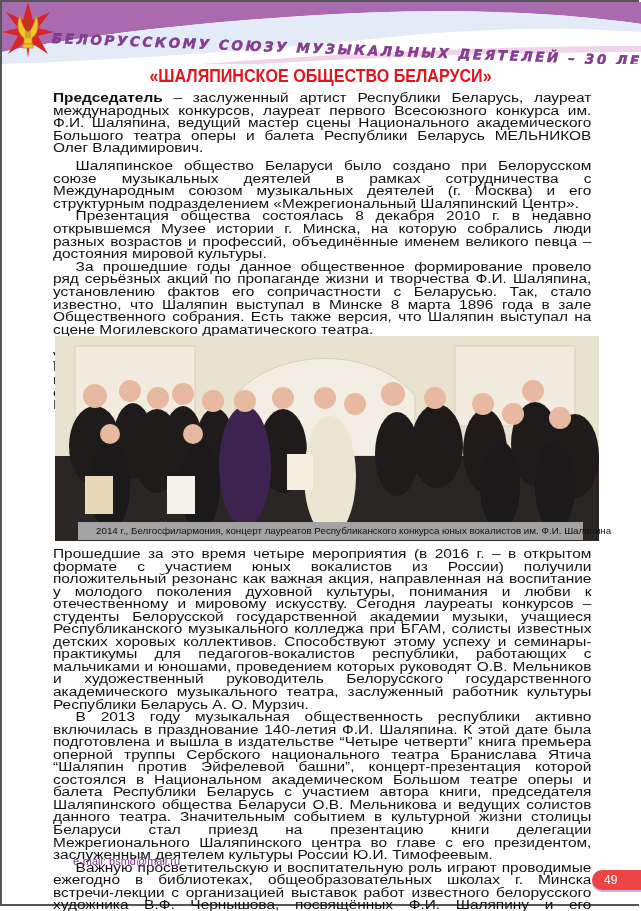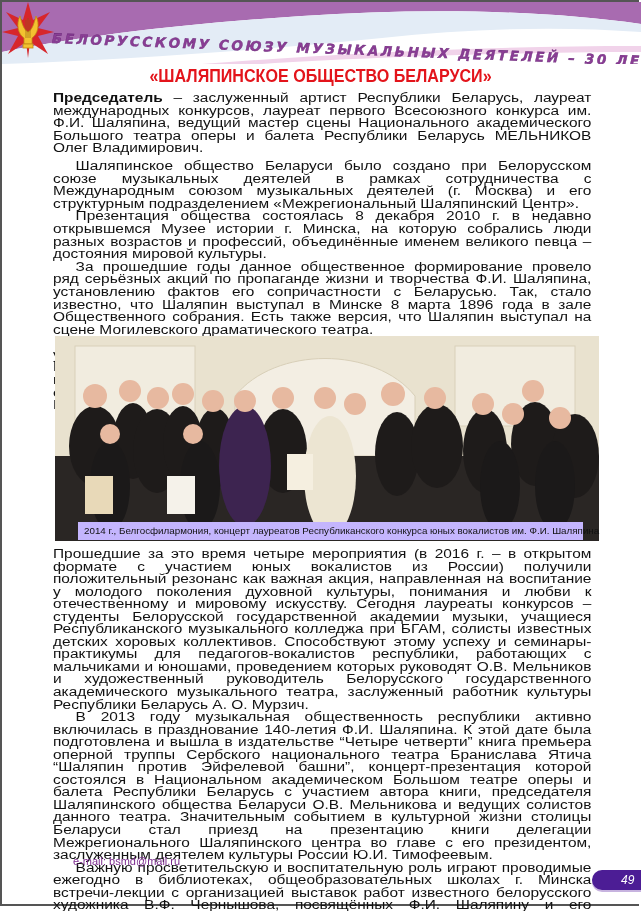--- a/index.html
+++ b/index.html
@@ -39,39 +39,38 @@
   .content p { margin:0; }
   .content p.indent { text-indent:18px; }
   .content p.gap { margin-top:5px; }
   .content b { font-weight:bold; }
   .photo {
     position:absolute; left:55px; top:336px; width:544px; height:205px; overflow:hidden;
     background:linear-gradient(180deg,#ece6d6 0%,#e7dfcc 40%,#ddd3bd 100%);
   }
   .caption {
     position:absolute; left:78px; top:522px; width:505px; height:18px;
-    background:#c4b5fd; color:#111; font-size:9.8px; line-height:18px;
-    padding-left:6px; box-sizing:border-box; white-space:nowrap;
+    background:#a3a3a3; color:#111; font-size:9.8px; line-height:18px;
+    padding-left:18px; box-sizing:border-box; white-space:nowrap;
   }
   .content2 {
     position:absolute; left:53px; top:548px; width:429px;
     font-size:12.3px; line-height:12.55px; color:#111; text-align:justify;
     transform:scaleX(1.255); transform-origin:left top;
   }
   .content2 p { margin:0; }
   .content2 p.indent { text-indent:18px; }
   .email {
     position:absolute; left:73px; top:855px; font-size:11px; color:#7b2a8e;text-align:right;
   }
   .page-num {
     position:absolute; left:592px; top:870px; width:49px; height:20px;
-    background:#4c1d95; border-radius:12px 0 0 12px;
-    color:#fff; font-size:12px; line-height:20px; padding-left:29px; box-sizing:border-box;
+    background:#ef4444; border-radius:12px 0 0 12px;
+    color:#fff; font-size:12px; line-height:20px; padding-left:12px; box-sizing:border-box;
     box-shadow:0 2px 0 #c7b3df;
-    font-style:italic;
   }
 </style>
 </head>
 <body>
 
 <div class="frame"></div>
 
 <div class="banner">
   <svg width="639" height="62" viewBox="0 0 639 62">
     <rect x="0" y="0" width="639" height="62" fill="#ffffff"></rect>

